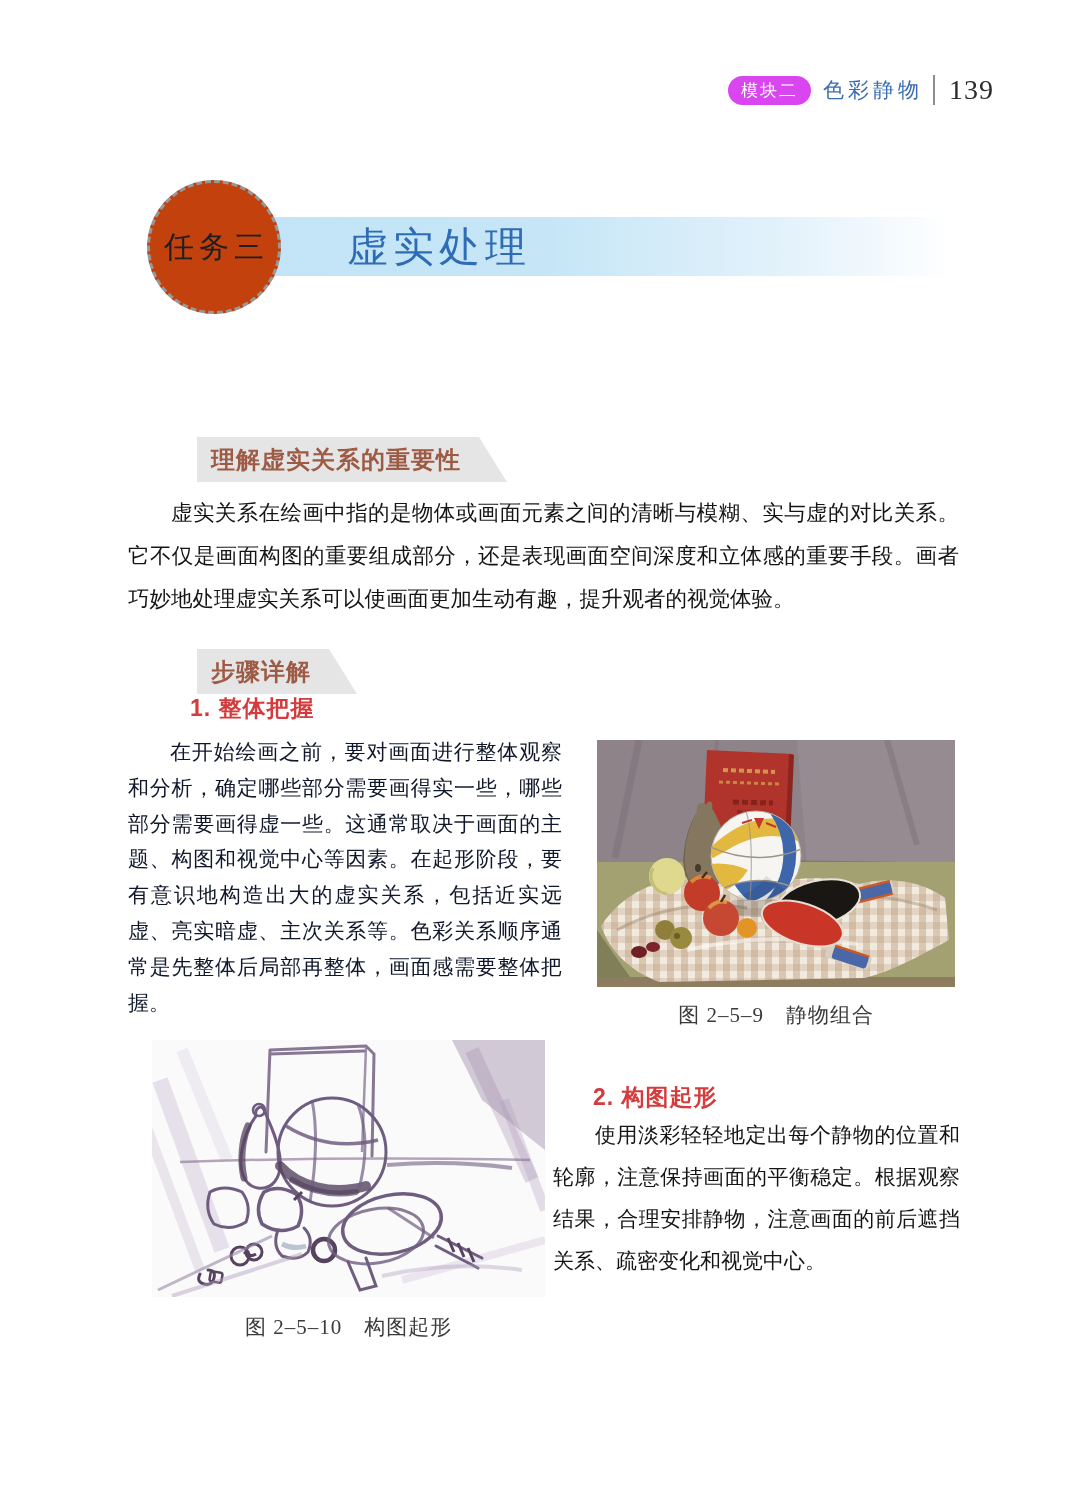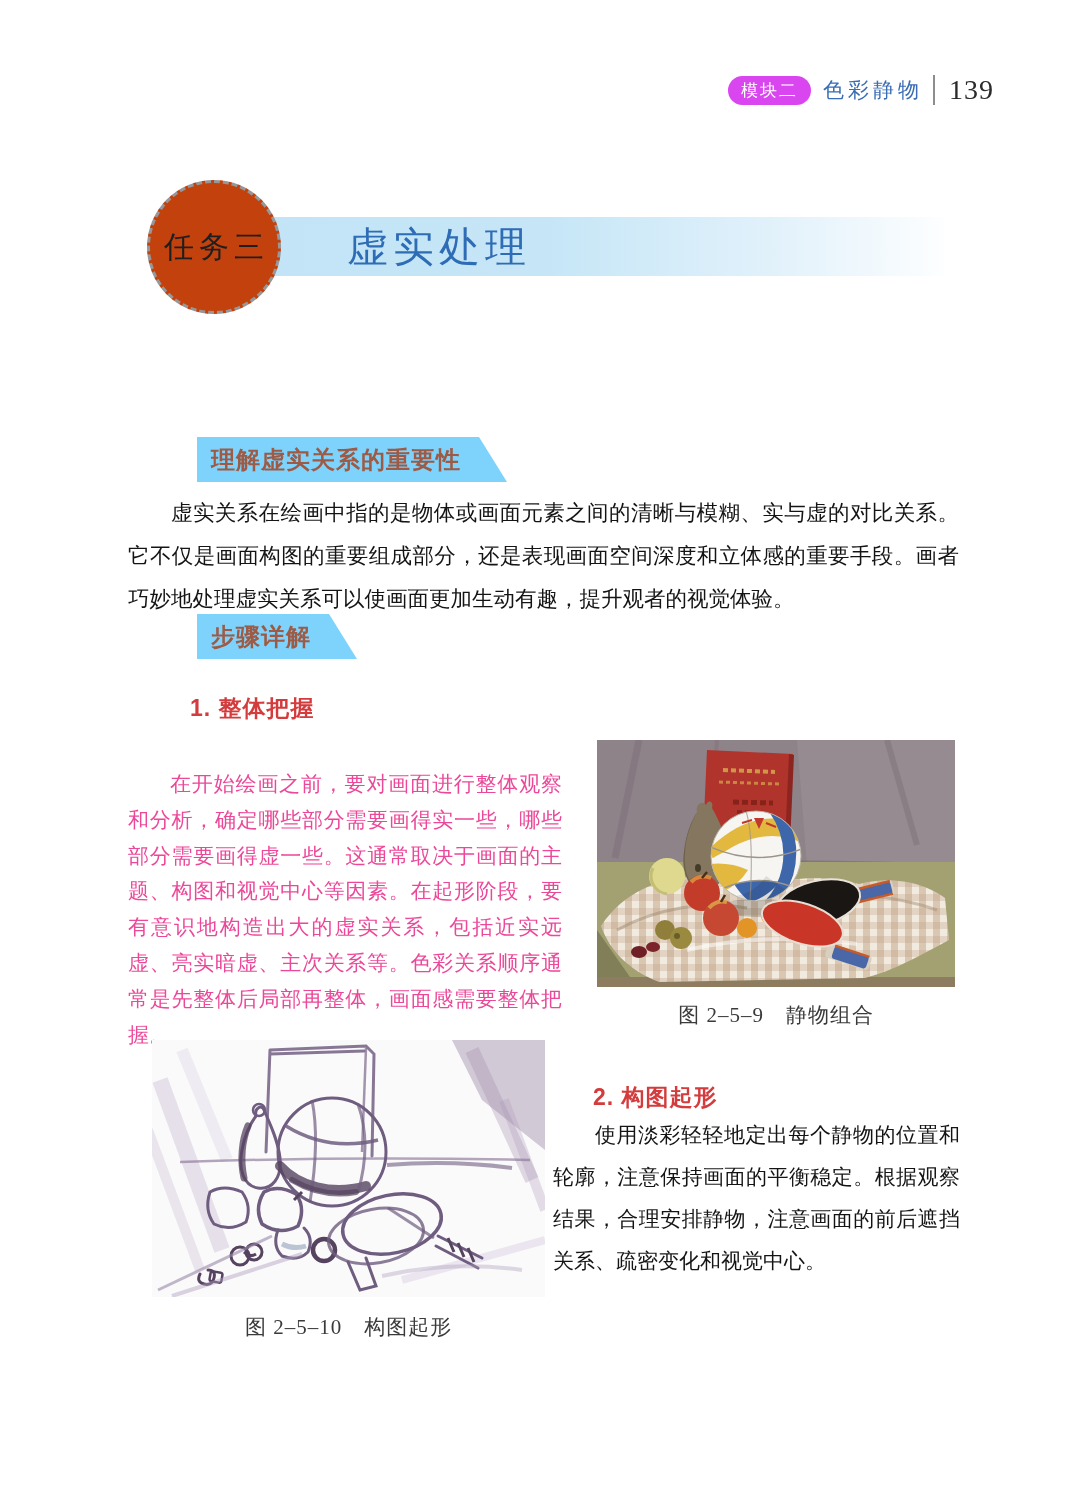--- a/index.html
+++ b/index.html
@@ -35,37 +35,37 @@
   }
   .task-circle span{ font-size:30px; color:#1f1f1f; letter-spacing:5px; padding-left:5px; }
 
   
   .para{ font-size:21.5px; line-height:43px; text-align:justify; text-indent:2em; color:#141414; }
   .para-wide{ position:absolute; left:128px; width:831px; }
   .intro{ top:340px; }
   .sec1-para{ top:492px; }
   .col-para{
     position:absolute; left:128px; top:735px; width:434px;
-    font-size:21px; line-height:35.8px; text-align:justify; text-indent:2em; color:#ec4899;margin-top:32px;
+    font-size:21px; line-height:35.8px; text-align:justify; text-indent:2em; color:#0f172a;
   }
   .step2-para{
     position:absolute; left:553px; top:1114px; width:407px;
     font-size:21px; line-height:42px; text-align:justify; text-indent:2em; color:#141414;
   }
 
   
   .sec-head{
     position:absolute; left:197px; height:45px; display:inline-flex; align-items:center;
-    background:#7dd3fc; color:#9d5a45; font-family:"Liberation Sans","DejaVu Sans",sans-serif;
+    background:#e5e5e5; color:#9d5a45; font-family:"Liberation Sans","DejaVu Sans",sans-serif;
     font-weight:bold; font-size:24px; letter-spacing:1px;
     padding:0 46px 0 14px;
     clip-path:polygon(0 0, calc(100% - 28px) 0, 100% 100%, 0 100%);
   }
   .sec-head-1{ top:437px; }
-  .sec-head-2{ top:614px;text-align:center; }
+  .sec-head-2{ top:649px;text-align:center; }
 
   
   .step-title{
     position:absolute; color:#d43b3c; font-family:Liberation Sans, sans-serif;
     font-weight:bold; font-size:23px; letter-spacing:1px;
   }
   .step-title-1{ left:190px; top:693px; }
   .step-title-2{ left:593px; top:1082px; }
 
   

